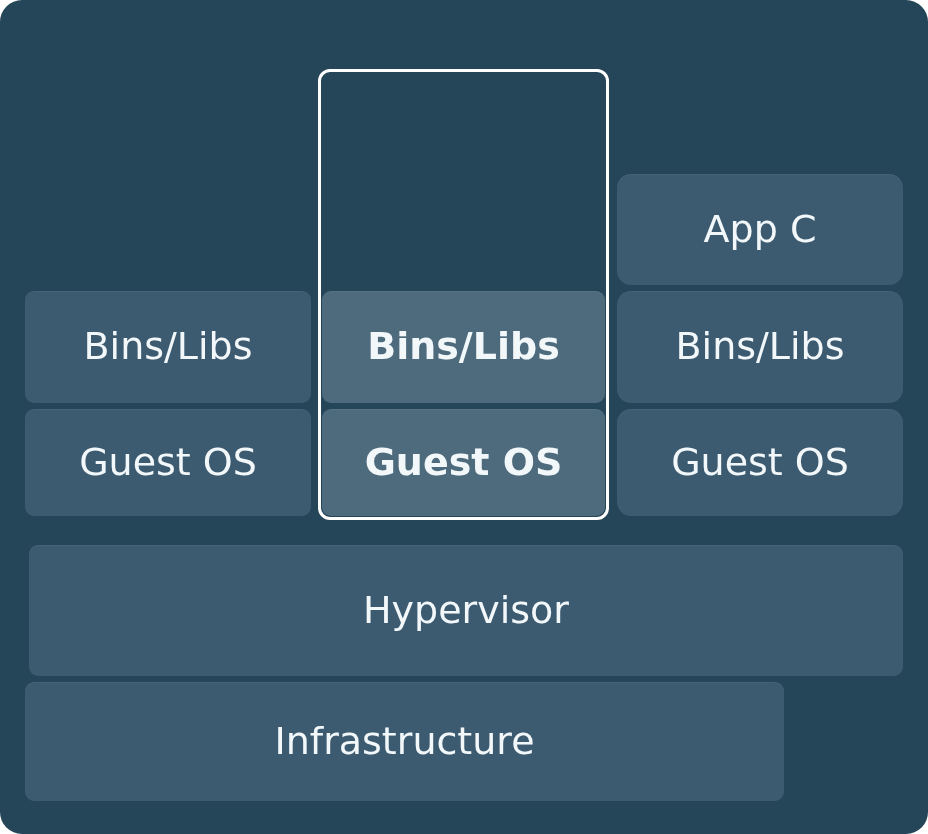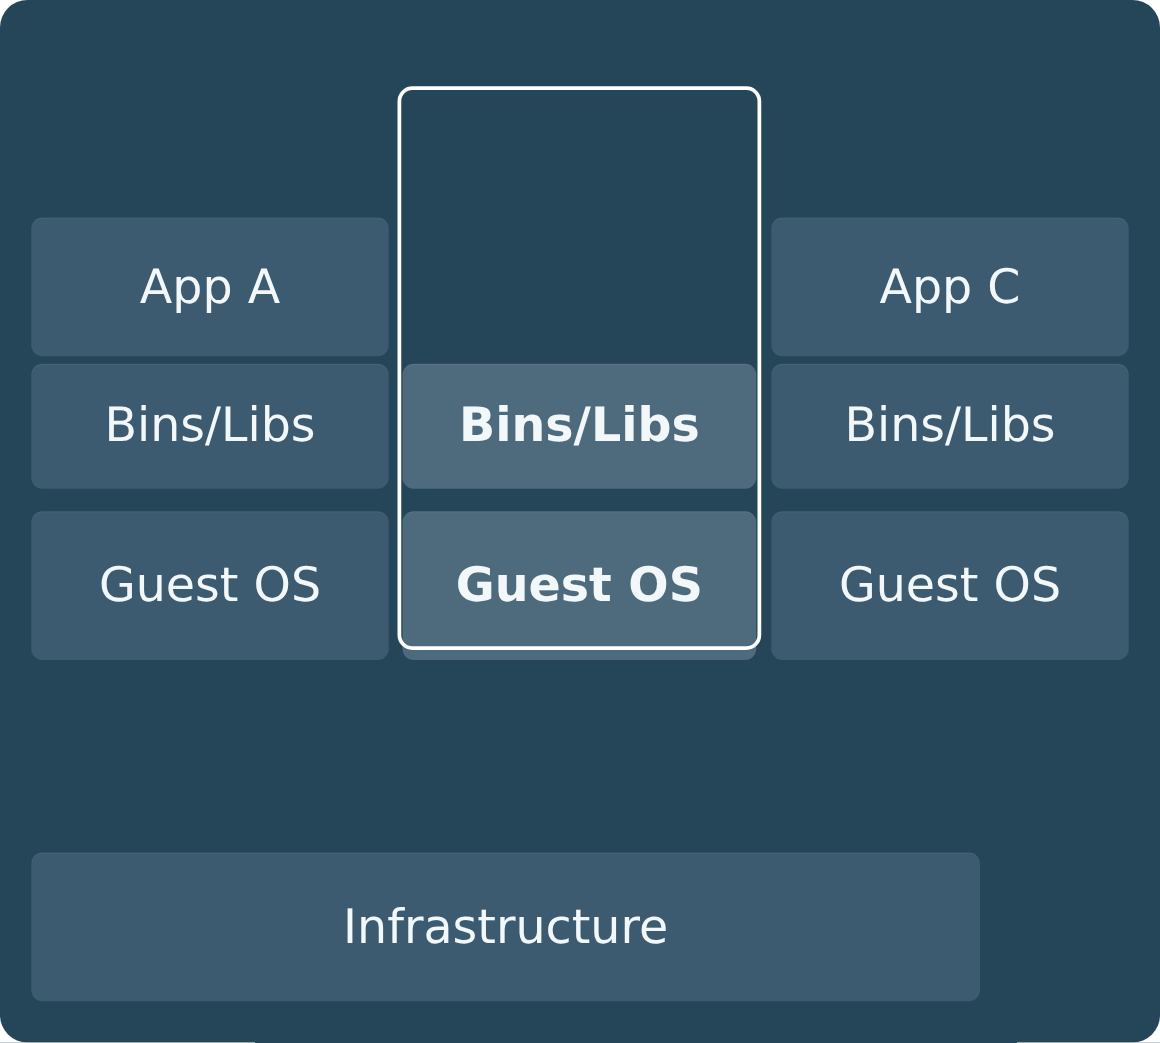--- a/index.html
+++ b/index.html
@@ -78,61 +78,61 @@
     letter-spacing: 0.5px;
     user-select: none;
   }
 
   
   
   .col-left  { left: 25px;  width: 286px; }
   
   .col-mid   { left: 322px; width: 283px; }
   
-  .col-right { left: 617px; width: 286px; }
+  .col-right { left: 617px; width: 286px; border-radius: 14px; }
 
   
   .row-app   { top: 174px; height: 111px; }
-  .row-bins  { top: 291px; height: 100px; }
-  .row-guest { top: 409px; height: 119px; }
+  .row-bins  { top: 291px; height: 112px; }
+  .row-guest { top: 409px; height: 107px; }
 
   
   #hypervisor-box {
     left: 29px;
     top: 545px;
     width: 874px;
     height: 131px;
   }
   #infrastructure-box {
     left: 25px;
     top: 682px;
     width: 759px;
     height: 119px;
   }
 </style>
 </head>
 <body>
 
 <div id="canvas">
 
-  <div class="box side-box col-left row-app">App A</div>
 
   <div class="box side-box col-left row-bins">Bins/Libs</div>
 
   <div class="box side-box col-left row-guest">Guest OS</div>
 
 
   <div class="box mid-box col-mid row-bins">Bins/Libs</div>
 
   <div class="box mid-box col-mid row-guest">Guest OS</div>
 
   <div class="box side-box col-right row-app">App C</div>
 
   <div class="box side-box col-right row-bins">Bins/Libs</div>
 
   <div class="box side-box col-right row-guest">Guest OS</div>
 
   <div id="vm-frame"></div>
 
+  <div id="hypervisor-box" class="box wide-box">Hypervisor</div>
 
   <div id="infrastructure-box" class="box wide-box">Infrastructure</div>
 
 </div>
 
 </body></html>

